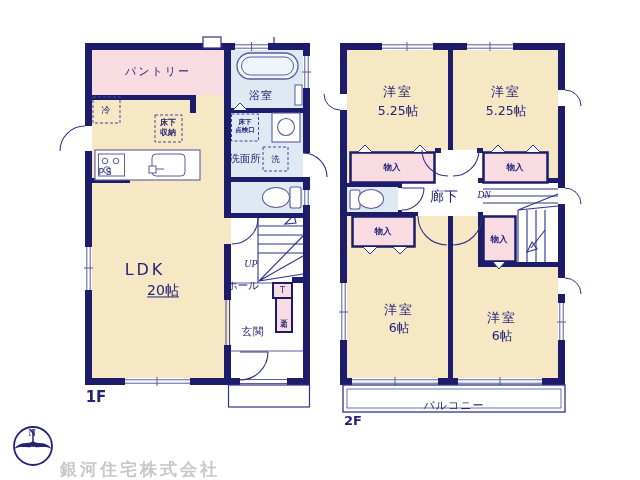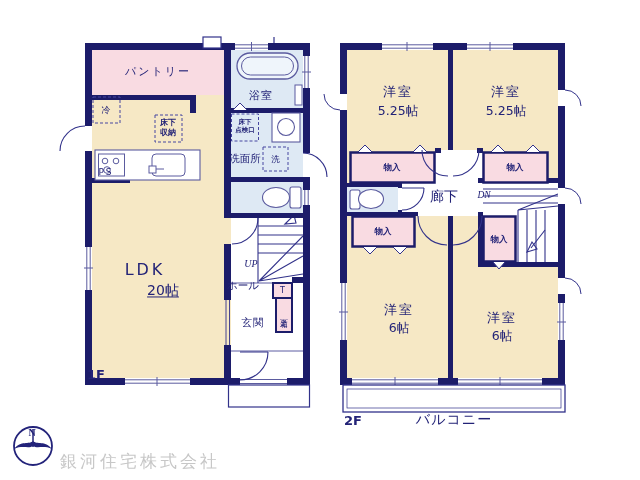--- a/index.html
+++ b/index.html
@@ -4,21 +4,21 @@
 <style>
   html,body{margin:0;padding:0;background:#fff;}
   .canvas{position:relative;width:628px;height:480px;background:#ffffff;overflow:hidden;
           font-family:"DejaVu Sans","Liberation Sans",sans-serif;}
   .plan-art{position:absolute;left:0;top:0;}
   .lbl{position:absolute;transform:translate(-50%,-50%);color:#232377;text-align:center;
        white-space:pre-line;line-height:1.22;font-family:"DejaVu Sans","Liberation Sans",sans-serif;}
   .serif-i{font-family:"Liberation Serif","DejaVu Serif",serif;font-style:italic;font-weight:normal;}
   .bold{font-weight:bold;}
   .vert{writing-mode:vertical-rl;text-orientation:upright;letter-spacing:1px;}
-  .watermark{position:absolute;color:#c7c7c7;font-weight:400;letter-spacing:3px;font-size:17px;}
+  .watermark{position:absolute;color:#c7c7c7;font-weight:700;letter-spacing:3px;font-size:17px;margin-top:8px;}
 </style>
 </head>
 <body>
 
 <div class="canvas">
 
   <svg class="plan-art" width="640" height="480" viewBox="0 0 640 480">
 
     <g>
 
@@ -221,38 +221,38 @@
   <div class="lbl" style="left:261px;top:96px;font-size:11px;letter-spacing:1px;font-family:Liberation Serif, serif;">浴室</div>
   <div class="lbl bold" style="left:245px;top:127px;font-size:6.5px;">床下
 点検口</div>
   <div class="lbl" style="left:245px;top:158px;font-size:10.5px;">洗面所</div>
   <div class="lbl" style="left:275.5px;top:159px;font-size:8.5px;">洗</div>
   <div class="lbl" style="left:106px;top:172px;font-size:9px;letter-spacing:2px;">PS</div>
   <div class="lbl" style="left:145px;top:270px;font-size:16px;letter-spacing:3px;">LDK</div>
   <div class="lbl" style="left:163px;top:291px;font-size:14px;text-decoration:underline;">20帖</div>
   <div class="lbl" style="left:243px;top:248px;font-size:10.5px;margin-top:37px;">ホール</div>
   <div class="lbl serif-i" style="left:251px;top:264px;font-size:10px;">UP</div>
-  <div class="lbl" style="left:253px;top:322px;font-size:10.5px;letter-spacing:1px;">玄関</div>
+  <div class="lbl" style="left:253px;top:331px;font-size:10.5px;letter-spacing:1px;">玄関</div>
   <div class="lbl" style="left:282.5px;top:290.5px;font-size:8px;">T</div>
   <div class="lbl vert" style="left:284px;top:315px;font-size:7.5px;">下足箱</div>
-  <div class="lbl bold" style="left:96px;top:375px;font-size:13px;">1F</div>
+  <div class="lbl bold" style="left:96px;top:397px;font-size:15px;">1F</div>
 
   <div class="lbl" style="left:398px;top:92px;font-size:13px;letter-spacing:2px;">洋室</div>
   <div class="lbl" style="left:398px;top:111px;font-size:12.5px;">5.25帖</div>
   <div class="lbl" style="left:506px;top:92px;font-size:13px;letter-spacing:2px;">洋室</div>
   <div class="lbl" style="left:506px;top:111px;font-size:12.5px;">5.25帖</div>
   <div class="lbl" style="left:399px;top:310px;font-size:13px;letter-spacing:2px;">洋室</div>
   <div class="lbl" style="left:399px;top:328px;font-size:12.5px;">6帖</div>
   <div class="lbl" style="left:502px;top:318px;font-size:13px;letter-spacing:2px;">洋室</div>
   <div class="lbl" style="left:502px;top:336px;font-size:12.5px;">6帖</div>
   <div class="lbl bold" style="left:392px;top:167px;font-size:8.5px;">物入</div>
   <div class="lbl bold" style="left:515px;top:167px;font-size:8.5px;">物入</div>
   <div class="lbl bold" style="left:383px;top:231px;font-size:8.5px;">物入</div>
   <div class="lbl bold" style="left:499px;top:239px;font-size:8.5px;">物入</div>
   <div class="lbl" style="left:444px;top:197px;font-size:14px;">廊下</div>
   <div class="lbl serif-i" style="left:484px;top:196px;font-size:9.5px;">DN</div>
-  <div class="lbl" style="left:454px;top:420px;font-size:14px;letter-spacing:1px;text-align:right;">バルコニー</div>
+  <div class="lbl" style="left:454px;top:406px;font-size:11px;letter-spacing:1px;text-align:right;">バルコニー</div>
   <div class="lbl bold" style="left:353px;top:421px;font-size:13px;">2F</div>
 
   <div class="lbl bold" style="left:32px;top:433px;font-size:10px;font-family:'Liberation Serif','DejaVu Serif',serif;">N</div>
   <div class="watermark" style="left:60px;top:450px;">銀河住宅株式会社</div>
 
 </div>
 
 </body></html>

